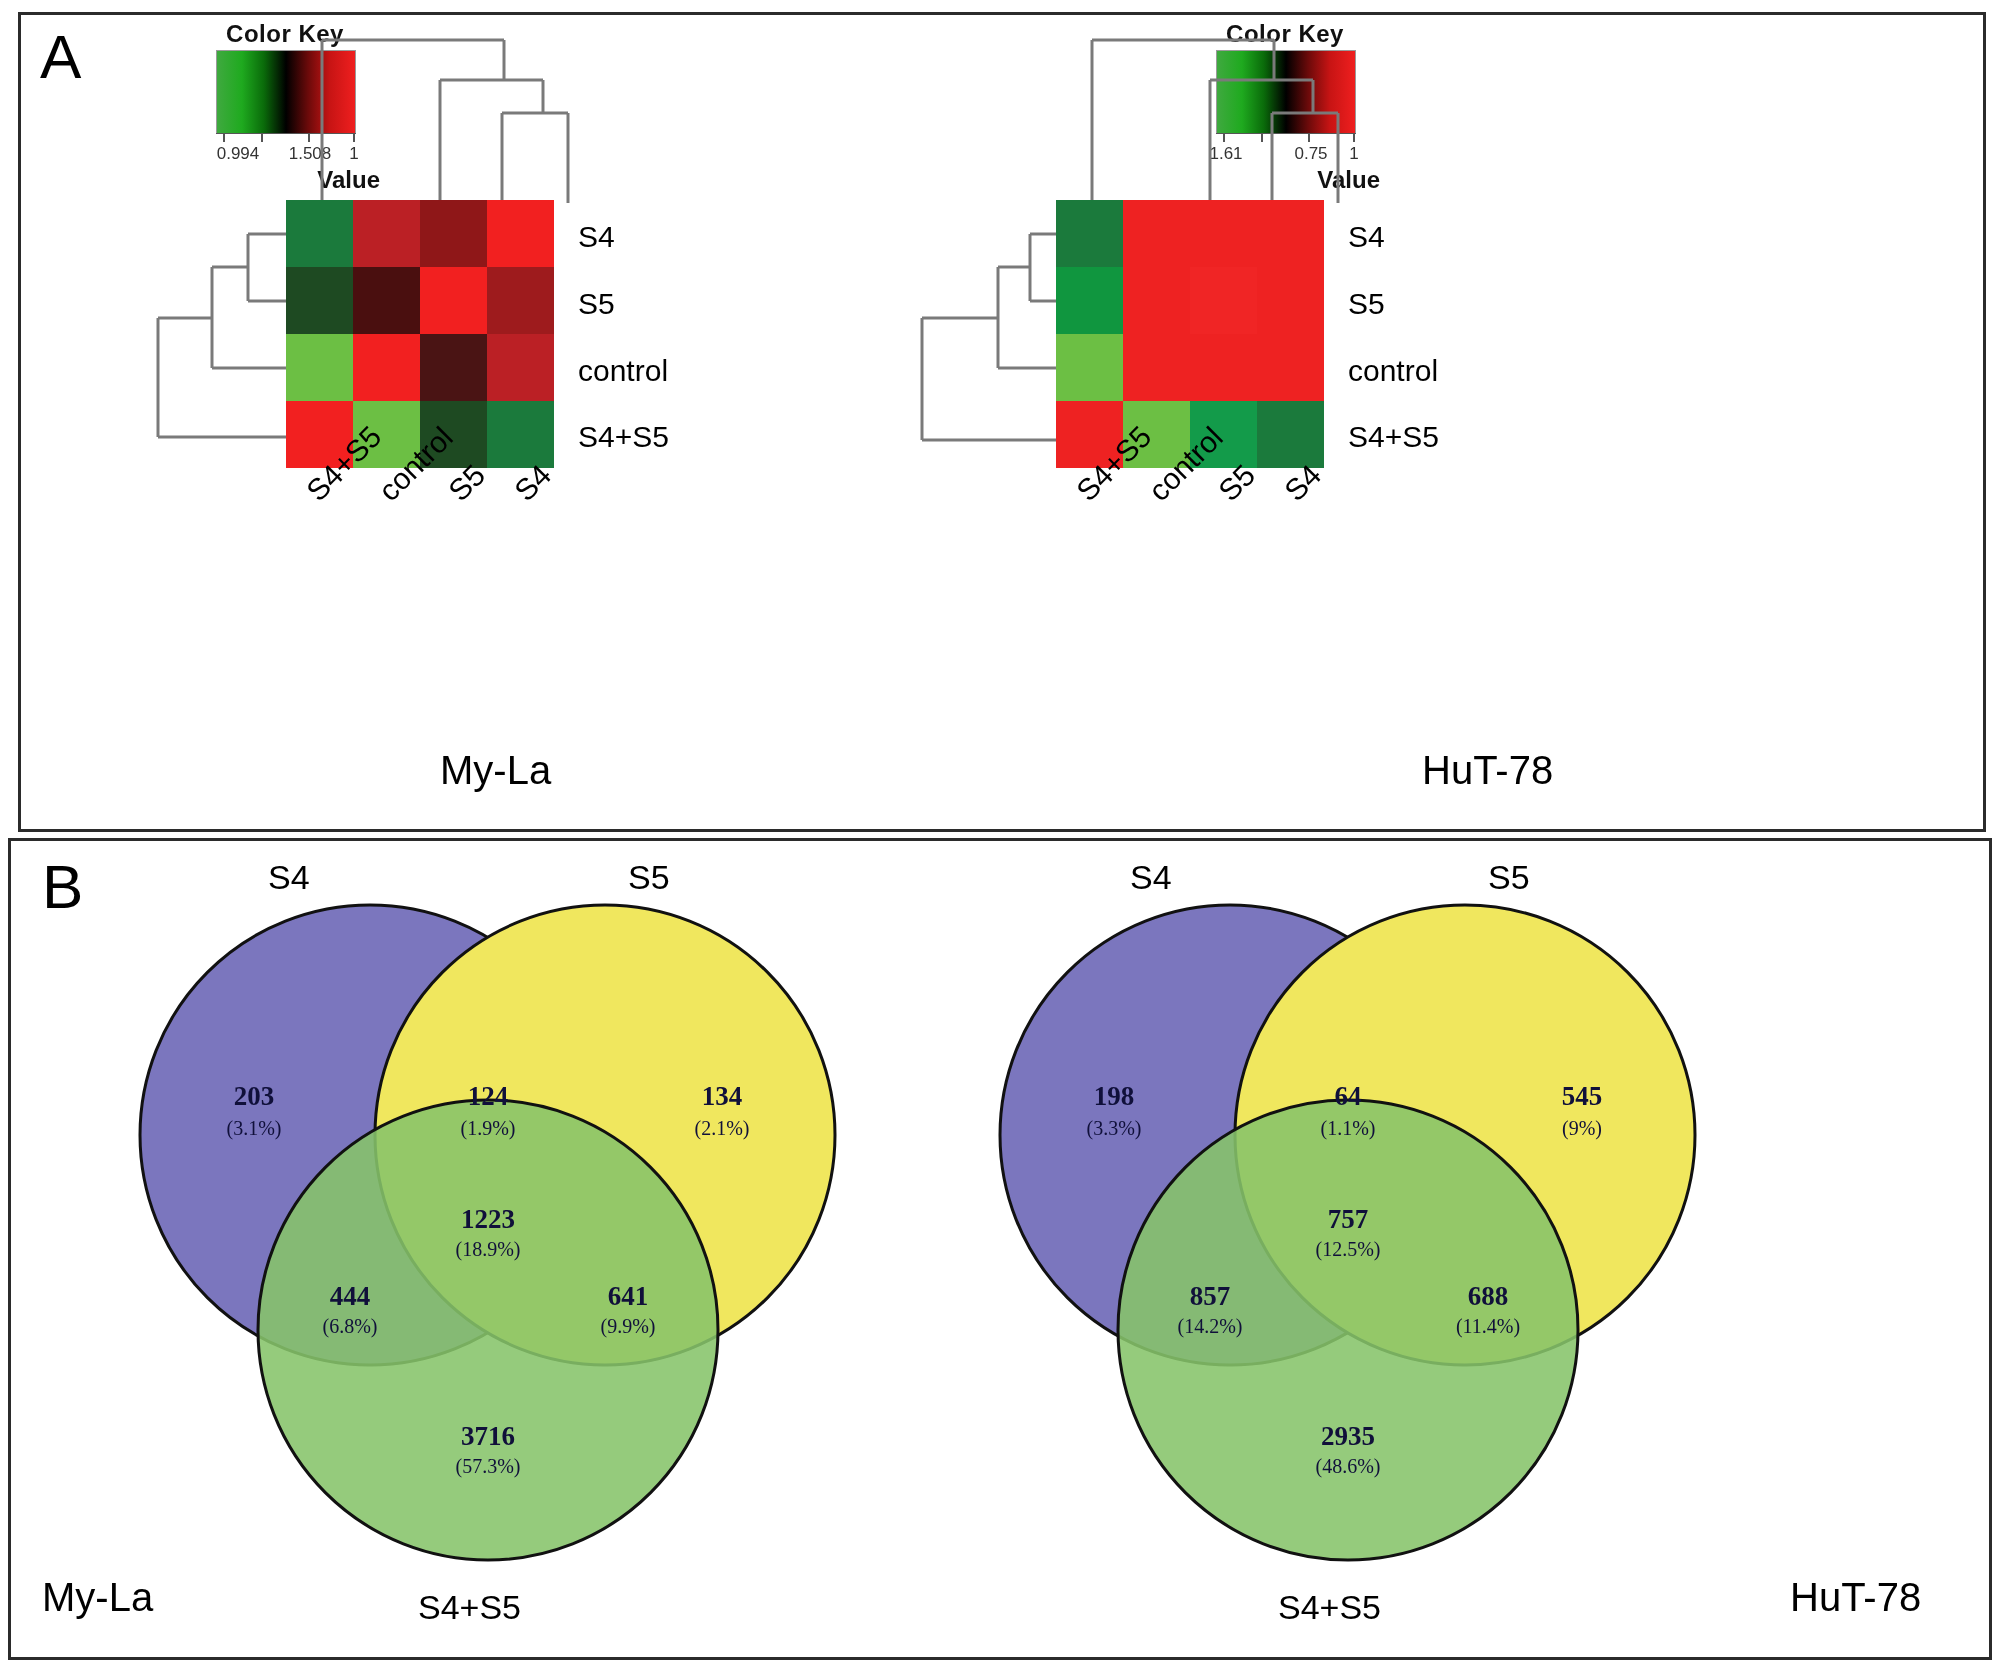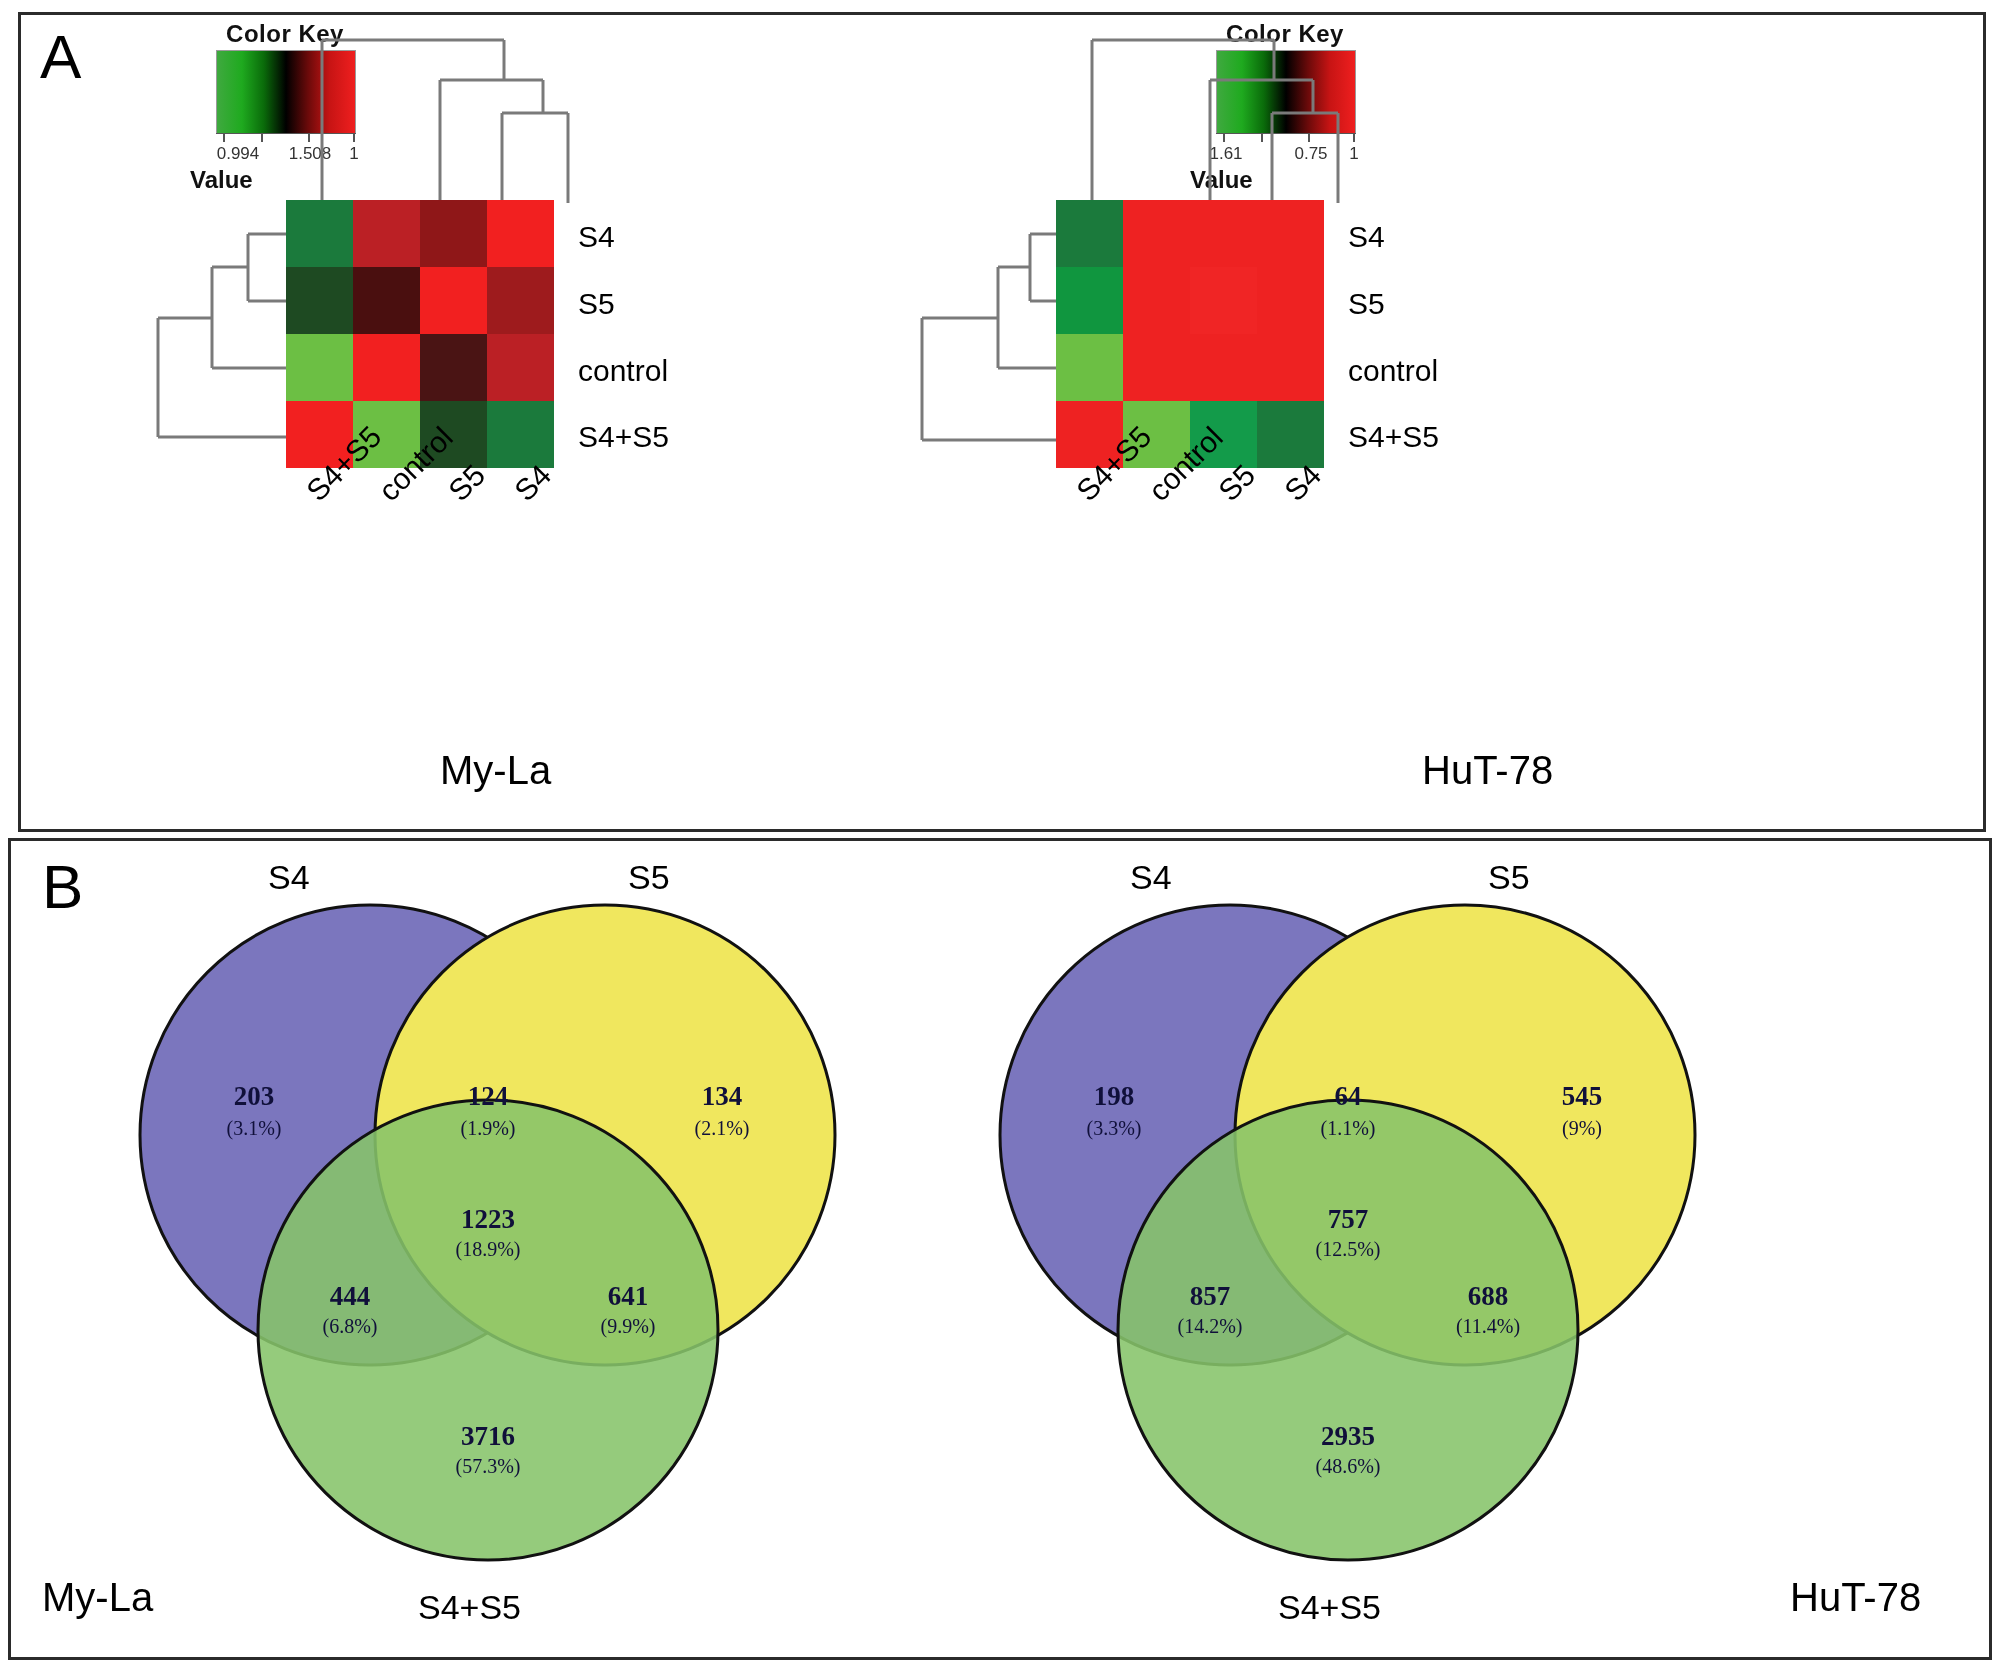--- a/index.html
+++ b/index.html
@@ -20,21 +20,21 @@
     font-size:24px;font-weight:bold;letter-spacing:.5px;color:#111;
   }
   .colorkey .ck-bar{
     position:absolute;left:26px;top:30px;width:138px;height:82px;
     background:linear-gradient(to right,#3fa93f 0%,#1faa1f 18%,#0a6b0a 34%,#000000 50%,#6b0a0a 66%,#c81414 82%,#ef1f1f 100%);
     border:1px solid #9a9a9a;
   }
   .colorkey .ck-axis{position:absolute;left:26px;top:113px;width:140px;height:1px;background:#555;}
   .colorkey .ck-tick{position:absolute;top:113px;width:2px;height:9px;background:#555;}
   .colorkey .ck-tlabel{position:absolute;top:124px;font-size:17px;color:#333;text-align:center;transform:translateX(-50%);white-space:nowrap;}
-  .colorkey .ck-value{position:absolute;left:0;top:146px;width:100%;text-align:left;font-size:24px;font-weight:bold;color:#111;}
+  .colorkey .ck-value{position:absolute;left:0;top:146px;width:100%;text-align:right;font-size:24px;font-weight:bold;color:#111;}
 
   
   .heatmap-grid{position:absolute;display:grid;grid-template-columns:repeat(4,1fr);grid-template-rows:repeat(4,1fr);}
   .hm-cell{width:100%;height:100%;}
 
   .row-label{position:absolute;font-size:30px;color:#000;white-space:nowrap;}
   .col-label{position:absolute;font-size:30px;color:#000;white-space:nowrap;
              transform-origin:left top;transform:rotate(-45deg);}
 
   .dendro{position:absolute;overflow:visible;}

